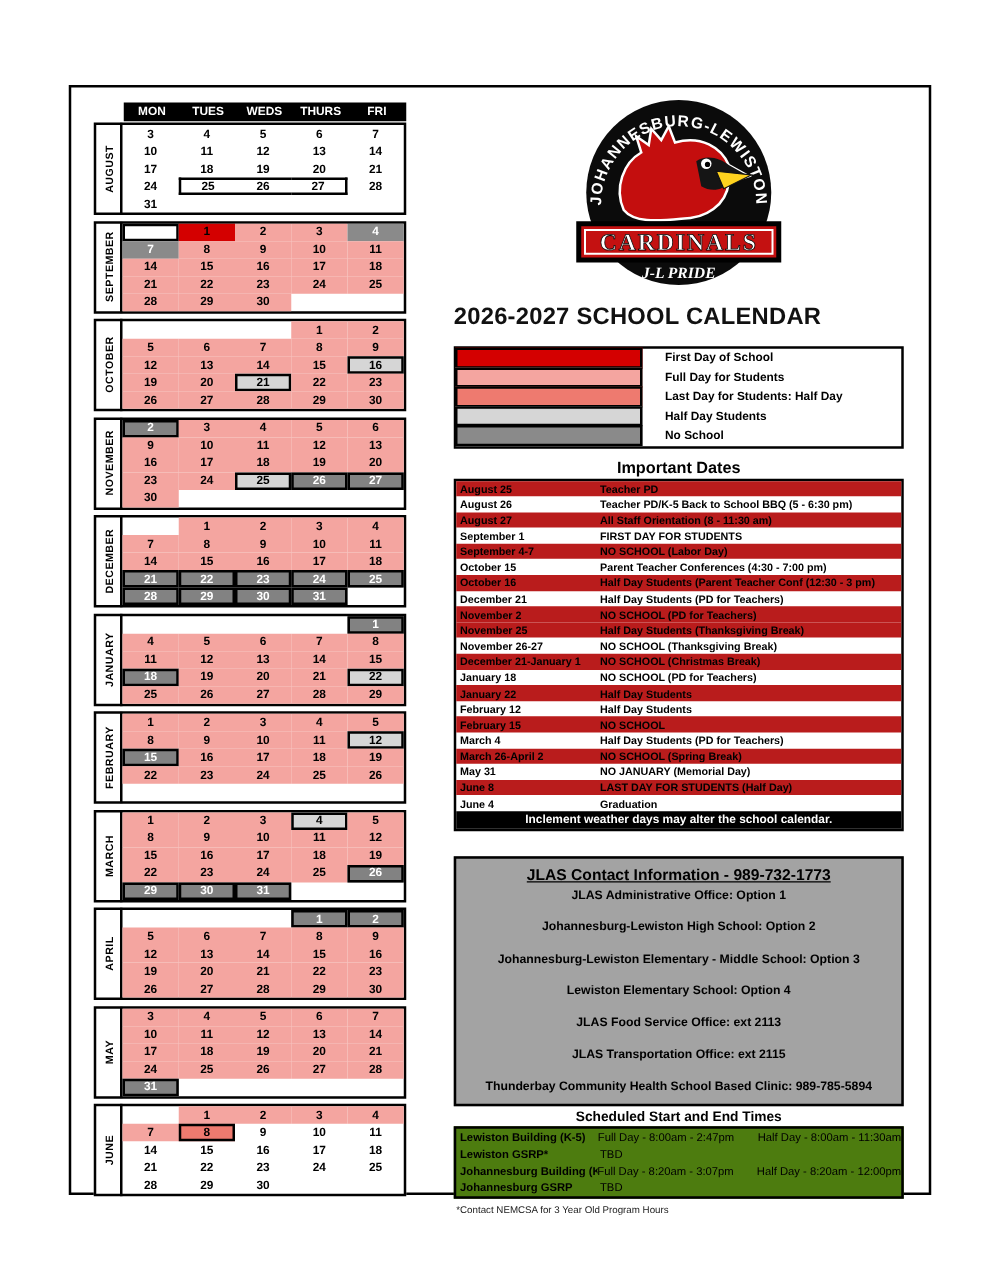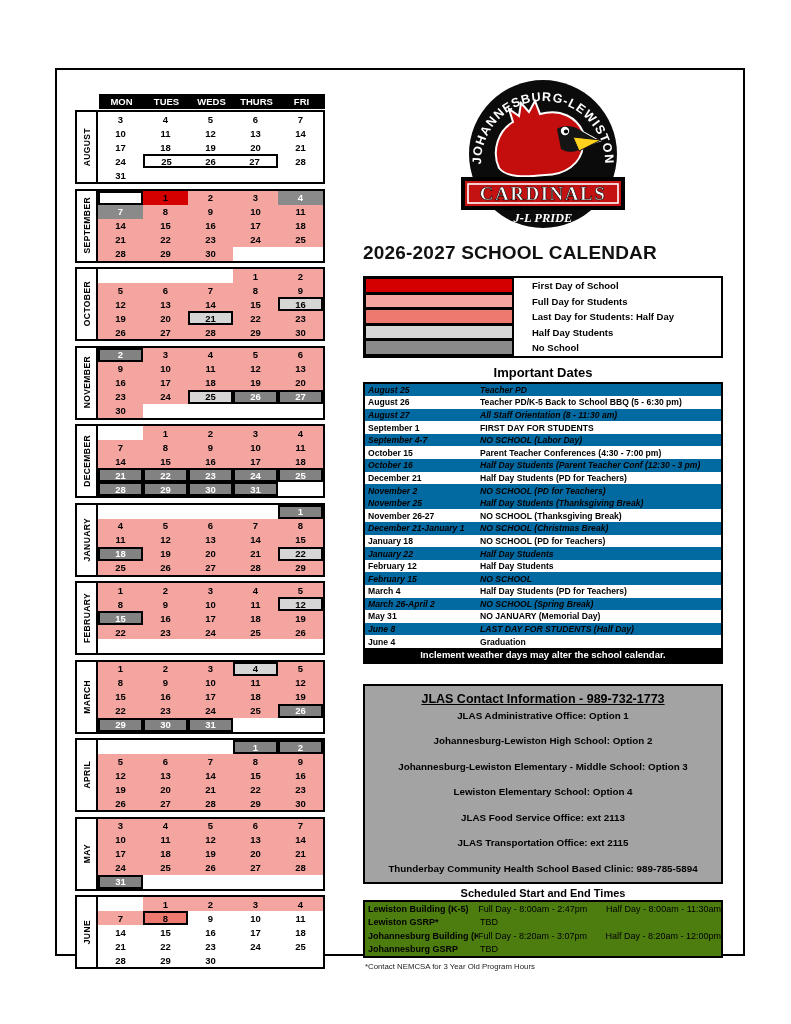--- a/index.html
+++ b/index.html
@@ -1,20 +1,20 @@
 <!DOCTYPE html>
 <html><head>
 <meta charset="utf-8">
 <style>
   html,body{margin:0;padding:0;background:#ffffff;width:791px;height:1024px;
     font-family:"Liberation Sans",sans-serif;-webkit-font-smoothing:antialiased;}
   .frame{position:absolute;left:55px;top:68px;width:686px;height:884px;border:2px solid #000;background:#fff;}
 
   
-  .months{position:absolute;left:18px;top:24px;width:250px;}
+  .months{position:absolute;left:18px;top:12px;width:250px;}
   .wk-header{display:flex;margin-left:24px;background:#000;color:#fff;height:15px;margin-bottom:1px;}
   .wk-cell{width:45px;display:flex;align-items:center;justify-content:center;font-size:9.5px;font-weight:bold;}
   .month{display:flex;margin-bottom:4.5px;}
   .mlabel{width:20px;border:2px solid #000;background:#fff;display:flex;align-items:center;justify-content:center;}
   .mlabel span{writing-mode:vertical-rl;transform:rotate(180deg);font-size:8.5px;font-weight:bold;letter-spacing:.4px;}
   .mgrid{border:2px solid #000;margin-left:-2px;background:#fff;}
   .mrow{display:flex;}
   .cell{width:45px;height:14px;box-sizing:border-box;display:flex;align-items:center;justify-content:center;
         font-size:9.5px;font-weight:bold;color:#000;}
   .c-f{background:#F4A5A0;}
@@ -34,21 +34,21 @@
   .cal-title{font-size:19px;font-weight:bold;letter-spacing:.2px;margin-top:2px;color:#111;}
 
   .legend{border:2px solid #000;margin-top:12px;}
   .lg-row{display:flex;height:15.5px;align-items:stretch;}
   .lg-swatch{width:150px;border:2px solid #000;margin:-1px 0 0 -1px;box-sizing:border-box;}
   .lg-label{flex:1;display:flex;align-items:center;padding-left:18px;font-size:9.5px;font-weight:bold;}
 
   .id-title{text-align:center;font-size:13px;font-weight:bold;margin:7px 0 2px 0;}
   .id-table{border:2px solid #000;}
   .id-row{display:flex;align-items:center;height:12.6px;overflow:hidden;}
-  .id-row.shaded{background:#0369a1;font-style:italic;}
+  .id-row.shaded{background:#b91c1c;}
   .id-date{width:112px;padding-left:3px;font-size:8.6px;font-weight:bold;white-space:nowrap;}
   .id-event{flex:1;font-size:8.6px;font-weight:bold;white-space:nowrap;overflow:hidden;}
   .id-footer{background:#000;color:#fff;text-align:center;font-size:9.5px;font-weight:bold;height:14px;
              display:flex;align-items:center;justify-content:center;}
 
   .contact{border:2px solid #000;background:#a3a3a3;margin-top:20px;text-align:center;padding:4px 4px 8px 4px;}
   .contact-title{font-size:12.5px;font-weight:bold;text-decoration:underline;margin:2px 0 4px 0;}
   .contact-line{font-size:9.8px;font-weight:bold;margin-top:14.5px;}
   .contact-line:first-of-type{margin-top:4px;}
 

